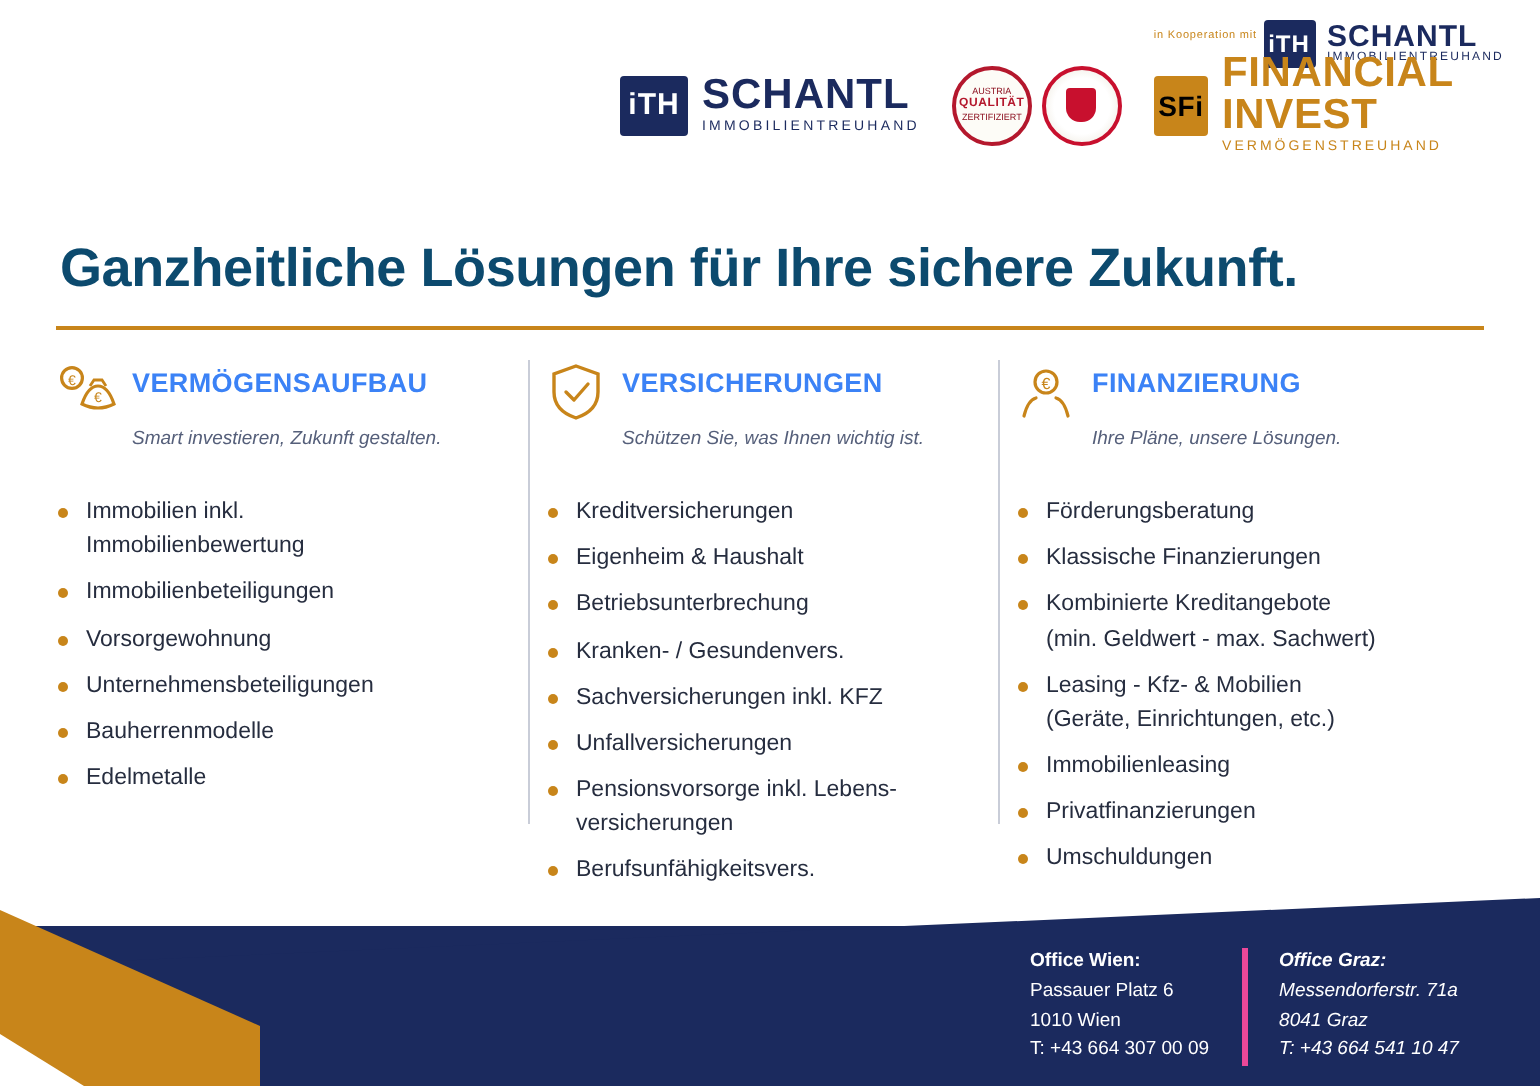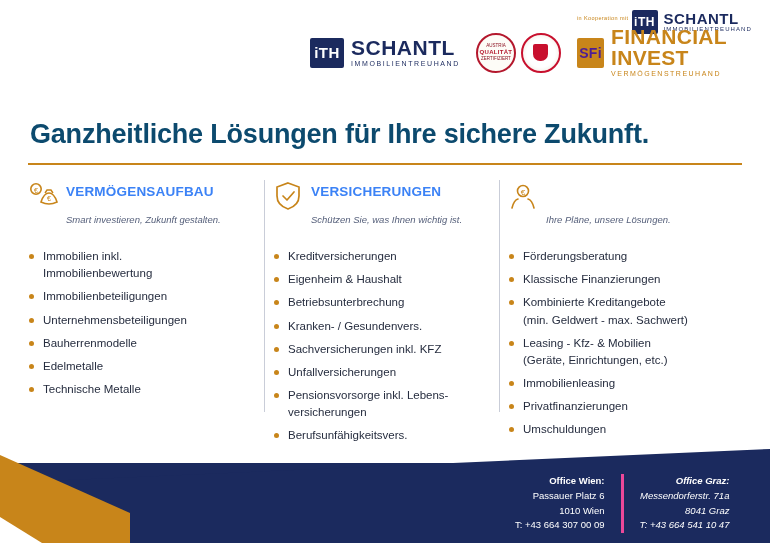--- a/index.html
+++ b/index.html
@@ -123,21 +123,21 @@
     color: #c8851a;
     position: absolute;
     top: -11px;
     left: 0;
     white-space: nowrap;
     letter-spacing: .4px;
   }
   .sfi-mark {
     width: 34px; height: 30px;
     background: #c8851a;
-    color: #4c1d95;
+    color: #000000;
     font-size: 14px;
     font-weight: bold;
     display: flex;
     align-items: center;
     justify-content: center;
     border-radius: 2px;
     letter-spacing: 0.3px;
   }
   .fi-name {
     font-size: 21px;
@@ -270,21 +270,21 @@
 
   .offices {
     position: absolute;
     left: 515px;
     bottom: 10px;
     display: flex;
     color: #ffffff;
     font-size: 9.5px;
     line-height: 1.55;
   }
-  .office-block { padding-right: 16px; text-align: right; }
+  .office-block { padding-right: 16px; }
   .office-block.second { border-left: 3px solid #ec4899; padding-left: 16px; padding-right: 0; font-style: italic; }
   .office-title { font-weight: bold; }
 </style>
 </head>
 <body>
 
 <div class="logo-bar">
 
   <div class="corner-logo">
     <div class="ith-mark">iTH</div>
@@ -343,24 +343,24 @@
           <text x="21" y="21" font-size="7" fill="#c8851a" text-anchor="middle" font-family="Liberation Sans">€</text>
         </svg>
       </span>
       <span class="col-title">VERMÖGENSAUFBAU</span>
     </div>
     <div class="col-sub">Smart investieren, Zukunft gestalten.</div>
     <ul class="items">
       <li>Immobilien inkl.</li>
       <li class="cont">Immobilienbewertung</li>
       <li>Immobilienbeteiligungen</li>
+      <li>Vorsorgewohnung</li>
       <li>Unternehmensbeteiligungen</li>
       <li>Bauherrenmodelle</li>
       <li>Edelmetalle</li>
-      <li>Technische Metalle</li>
     </ul>
     <div class="divider-v"></div>
   </div>
 
   <div class="col c2">
     <div class="col-head">
       <span class="col-icon">
         <svg viewBox="0 0 30 32" width="30" height="32" aria-hidden="true">
           <path d="M15 3 L26 7 v9 c0 7 -5 11 -11 13 C9 27 4 23 4 16 V7 z" fill="none" stroke="#c8851a" stroke-width="1.7"></path>
           <path d="M10 16 l4 4 l7 -8" fill="none" stroke="#c8851a" stroke-width="1.7" stroke-linecap="round" stroke-linejoin="round"></path>
@@ -386,20 +386,21 @@
   <div class="col c3">
     <div class="col-head">
       <span class="col-icon">
         <svg viewBox="0 0 30 32" width="30" height="32" aria-hidden="true">
           <circle cx="15" cy="11" r="5.5" fill="none" stroke="#c8851a" stroke-width="1.6"></circle>
           <text x="15" y="14.5" font-size="8" fill="#c8851a" text-anchor="middle" font-family="Liberation Sans">€</text>
           <path d="M4 28 q2-8 6-9" fill="none" stroke="#c8851a" stroke-width="1.6" stroke-linecap="round"></path>
           <path d="M26 28 q-2-8 -6-9" fill="none" stroke="#c8851a" stroke-width="1.6" stroke-linecap="round"></path>
         </svg>
       </span>
+      <span class="col-title">FINANZIERUNG</span>
     </div>
     <div class="col-sub">Ihre Pläne, unsere Lösungen.</div>
     <ul class="items">
       <li>Förderungsberatung</li>
       <li>Klassische Finanzierungen</li>
       <li>Kombinierte Kreditangebote</li>
       <li class="cont">(min. Geldwert - max. Sachwert)</li>
       <li>Leasing - Kfz- &amp; Mobilien</li>
       <li class="cont">(Geräte, Einrichtungen, etc.)</li>
       <li>Immobilienleasing</li>

